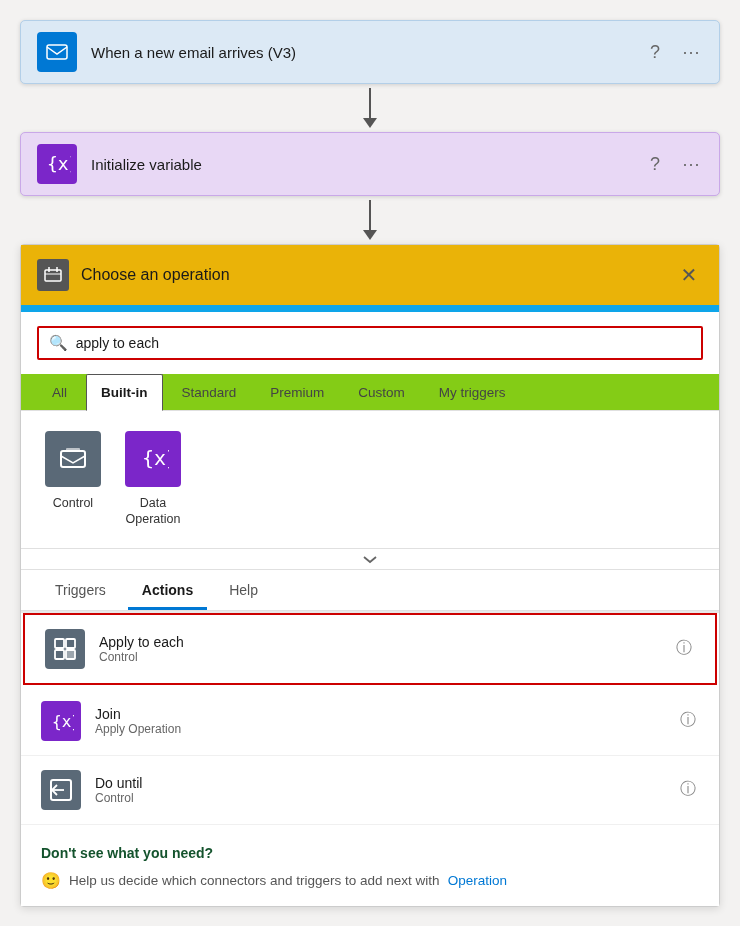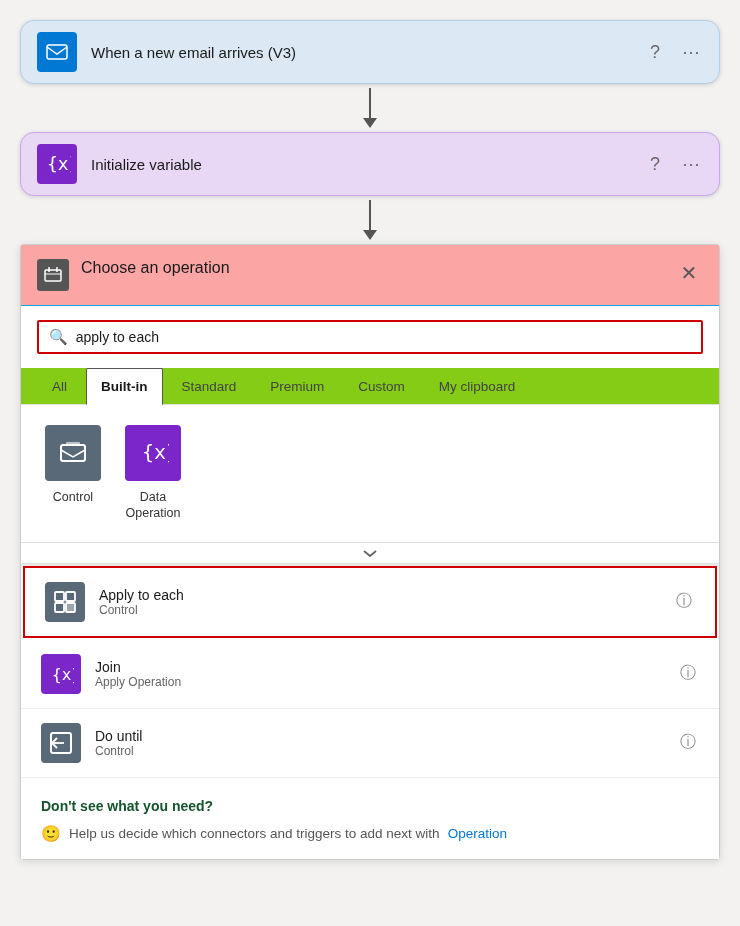--- a/index.html
+++ b/index.html
@@ -17,21 +17,21 @@
       background: #f3f2f1;
       display: flex;
       flex-direction: column;
       align-items: center;
       padding: 20px 0;
     }
 
     
     .step-card {
       width: 700px;
-      border-radius: 14px;
+      border-radius: 5px;
       display: flex;
       align-items: center;
       padding: 0 16px;
       height: 64px;
       position: relative;
       box-shadow: 0 1px 4px rgba(0,0,0,0.15);
     }
 
     .step-card.email {
       background: #dce9f5;
@@ -114,23 +114,24 @@
     .operation-chooser {
       width: 700px;
       background: #e8e8e8;
       border: 1.5px solid #ccc;
       border-radius: 4px;
       box-shadow: 0 2px 8px rgba(0,0,0,0.12);
     }
 
     .op-header {
       display: flex;
+      align-items: center;
       padding: 14px 16px;
-      border-bottom: 1px solid #0ea5e9;
-      background: #fca5a5;
+      border-bottom: 7px solid #0ea5e9;
+      background: #eab308;
     }
 
     .op-header-icon {
       width: 32px;
       height: 32px;
       background: #555;
       border-radius: 3px;
       display: flex;
       align-items: center;
       justify-content: center;
@@ -471,21 +472,21 @@
         <input class="search-input" type="text" value="apply to each" style="">
       </div>
     </div>
 
     <div class="tabs-row">
       <div class="tab">All</div>
       <div class="tab active">Built-in</div>
       <div class="tab">Standard</div>
       <div class="tab">Premium</div>
       <div class="tab">Custom</div>
-      <div class="tab">My clipboard</div>
+      <div class="tab">My triggers</div>
     </div>
 
     <div class="categories-area">
       <div class="category-item">
         <div class="category-icon-box gray">
           <svg width="32" height="32" viewBox="0 0 32 32" fill="white">
             <rect x="4" y="8" width="24" height="16" rx="2" fill="none" stroke="white" stroke-width="2"></rect>
             <polyline points="4,13 16,20 28,13" fill="none" stroke="white" stroke-width="1.5"></polyline>
             <rect x="9" y="5" width="14" height="4" fill="white" opacity="0.6" rx="1"></rect>
           </svg>
@@ -501,20 +502,25 @@
         <span class="category-label">Data<br>Operation</span>
       </div>
     </div>
 
     <div class="collapse-toggle">
       <svg width="20" height="12" viewBox="0 0 20 12">
         <polyline points="4,4 10,9 16,4" fill="none" stroke="#666" stroke-width="1.8"></polyline>
       </svg>
     </div>
 
+    <div class="sub-tabs-row">
+      <div class="sub-tab">Triggers</div>
+      <div class="sub-tab active">Actions</div>
+      <div class="sub-tab">Help</div>
+    </div>
 
     <div class="action-list">
 
       <div class="action-item selected">
         <div class="action-icon-box dark-gray">
           <svg width="26" height="26" viewBox="0 0 26 26" fill="white">
             <rect x="3" y="3" width="9" height="9" rx="1" fill="none" stroke="white" stroke-width="1.8"></rect>
             <rect x="14" y="3" width="9" height="9" rx="1" fill="none" stroke="white" stroke-width="1.8"></rect>
             <rect x="3" y="14" width="9" height="9" rx="1" fill="none" stroke="white" stroke-width="1.8"></rect>
             <rect x="14" y="14" width="9" height="9" rx="1" fill="white" fill-opacity="0.4" stroke="white" stroke-width="1.8"></rect>

